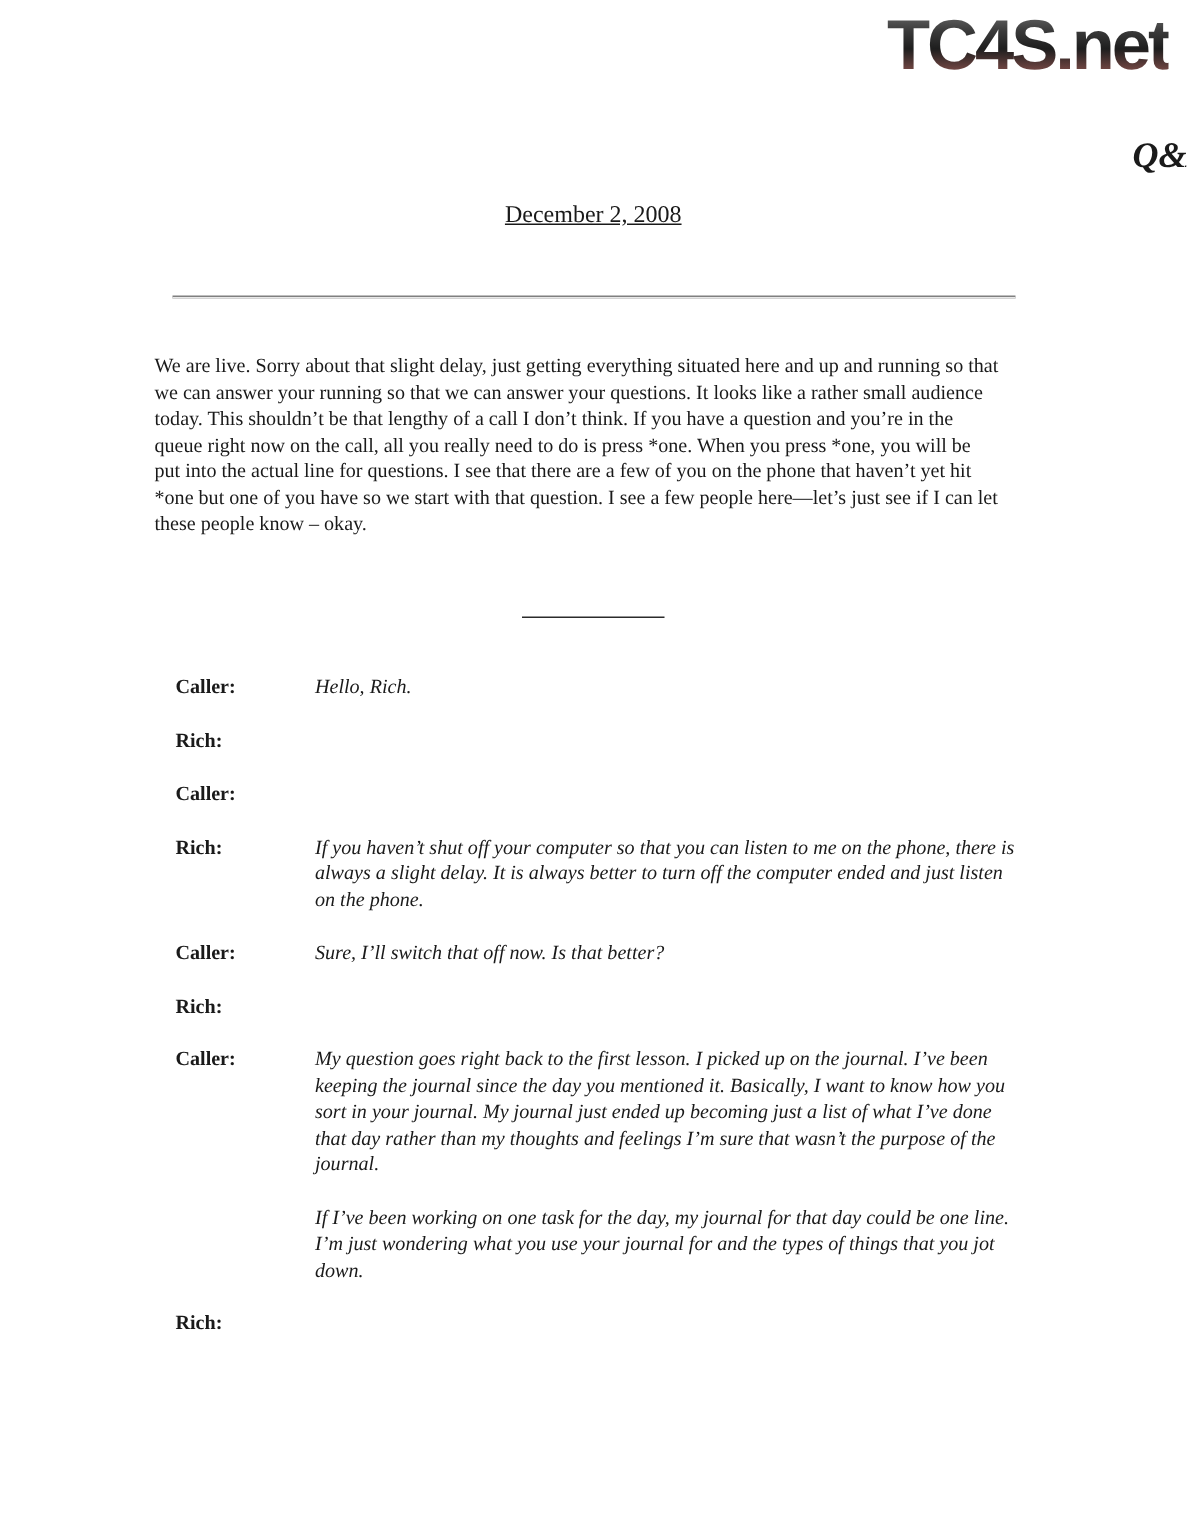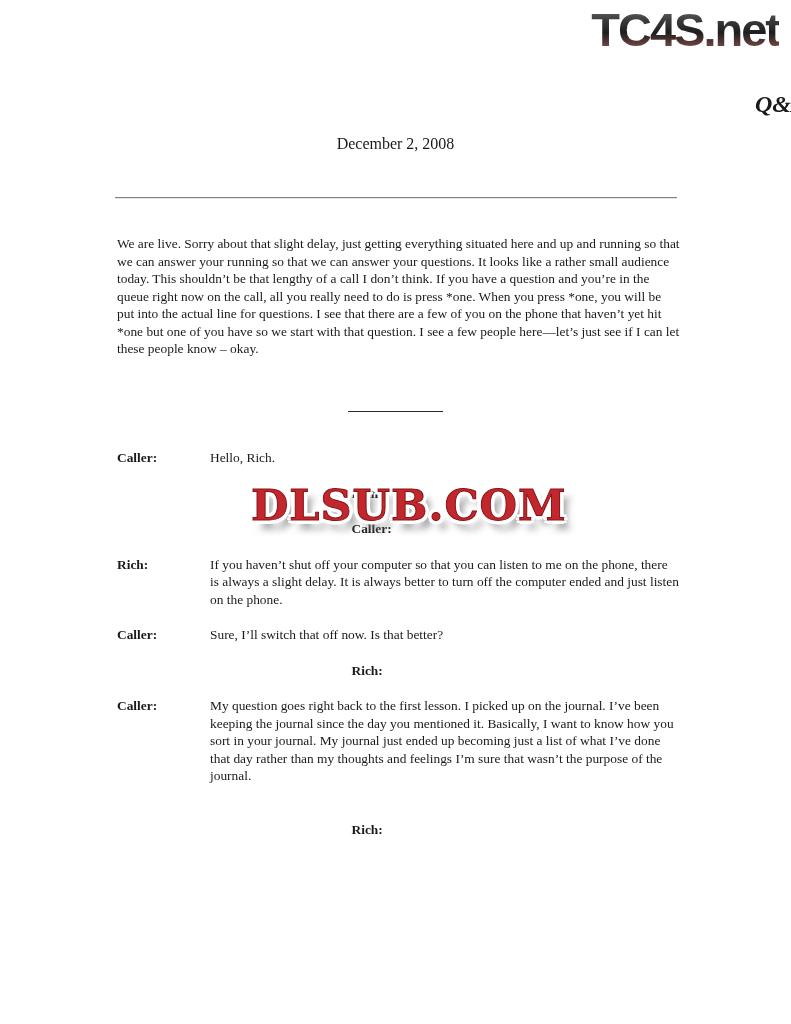--- a/index.html
+++ b/index.html
@@ -41,20 +41,21 @@
     font-weight: bold;
     font-style: italic;
   }
   .date {
     position: absolute;
     top: 135px;
     left: 0;
     width: 791px;
     text-align: center;
     font-size: 16px;
+    text-decoration: underline;
   }
 
   
   .hr-top {
     position: absolute;
     top: 197px;
     left: 115px;
     width: 562px;
     height: 2px;
     background: #7f7f7f;
@@ -66,46 +67,46 @@
     left: 348px;
     width: 95px;
     height: 1px;
     background: #2b2b2b;
   }
 
   
   .intro {
     position: absolute;
     top: 235px;
-    left: 117px;
+    left: 103px;
     width: 564px;
     font-size: 13.4px;
     line-height: 17.5px;
   }
 
   
   .dialogue {
     position: absolute;
     top: 449px;
     left: 117px;
     width: 562px;
     font-size: 13.4px;
     line-height: 17.5px;
   }
   .entry {
     display: flex;
     margin-bottom: 18px;
-    justify-content: center;
   }
   .speaker {
     flex: 0 0 93px;
     font-weight: bold;
   }
   .speech {
     flex: 1;
+    font-style: italic;
   }
 
   
   .wm-center {
     position: absolute;
     top: 480px;
     left: 251px;
     font-family: "DejaVu Serif", serif;
     font-weight: bold;
     font-size: 43px;
@@ -178,23 +179,23 @@
     </div>
     <div class="entry">
       <span class="speaker">Rich:</span>
     </div>
     <div class="entry">
       <span class="speaker">Caller:</span>
       <span class="speech">My question goes right back to the first lesson. I picked up on the journal. I’ve been keeping the journal since the day you mentioned it. Basically, I want to know how you sort in your journal. My journal just ended up becoming just a list of what I’ve done that day rather than my thoughts and feelings I’m sure that wasn’t the purpose of the journal.</span>
     </div>
     <div class="entry">
       <span class="speaker"></span>
+      <span class="speech">If I’ve been working on one task for the day, my journal for that day could be one line. I’m just wondering what you use your journal for and the types of things that you jot down.</span>
     </div>
     <div class="entry">
       <span class="speaker">Rich:</span>
     </div>
   </div>
 
-  <div class="wm-center">DLSUB.COM</div>
 
   <div class="wm-footer">TradersXtreme.com</div>
 
 </div>
 
 </body></html>

